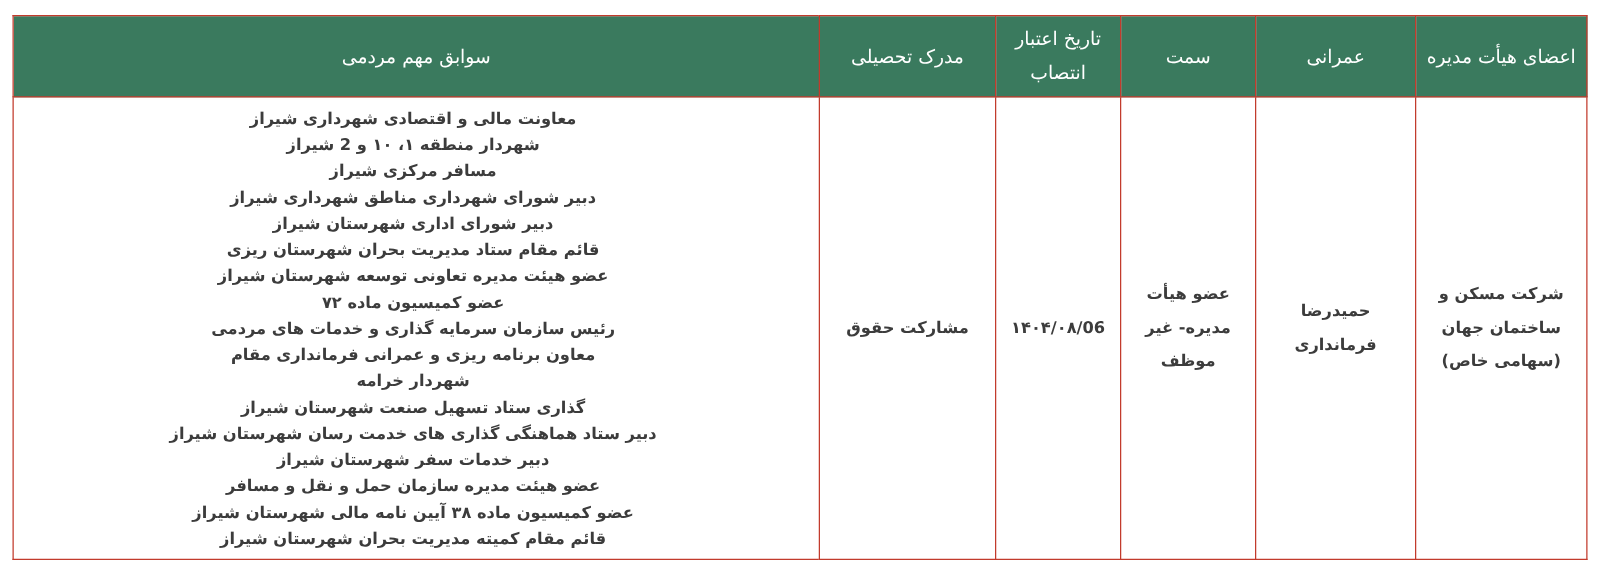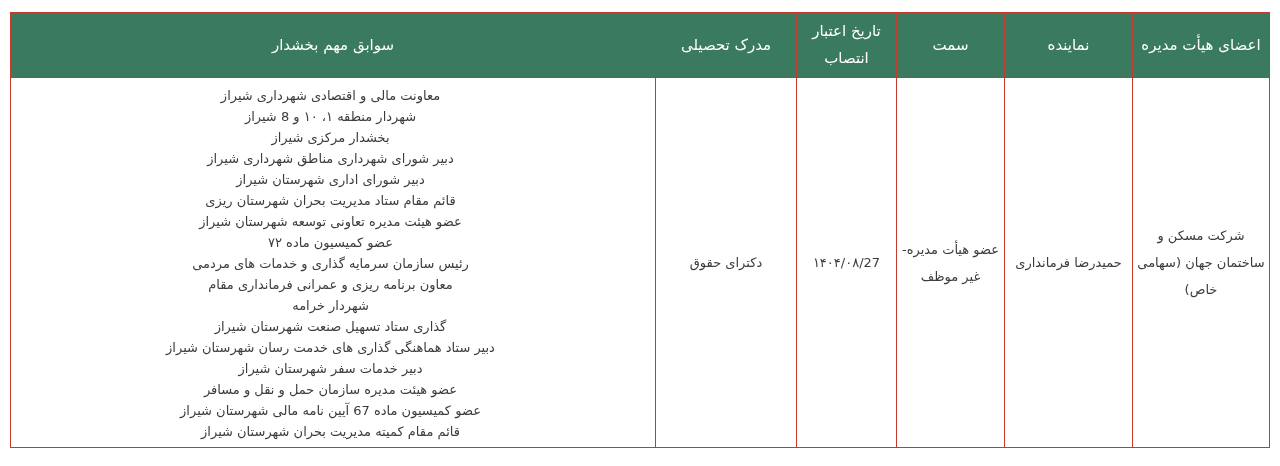--- a/index.html
+++ b/index.html
@@ -17,20 +17,21 @@
     top: 12px;
     right: 10px;
     width: 1260px;
     height: 436px;
     border-collapse: collapse;
     table-layout: fixed;
   }
   .board-table th,
   .board-table td {
     border: 1px solid #c23b2c;
+    font-weight: bold;
   }
   .board-table thead th {
     background: #3a7a5e;
     color: #ffffff;
     font-weight: normal;
     font-size: 15px;
     line-height: 27px;
     height: 64px;
     text-align: center;
     vertical-align: middle;
@@ -64,41 +65,41 @@
     <col style="width:137px">
     <col style="width:128px">
     <col style="width:108px">
     <col style="width:100px">
     <col style="width:141px">
     <col>
   </colgroup>
   <thead>
     <tr>
       <th>اعضای هیأت مدیره</th>
-      <th>نماینده</th>
+      <th>عمرانی</th>
       <th>سمت</th>
       <th>تاریخ اعتبار انتصاب</th>
       <th>مدرک تحصیلی</th>
-      <th>سوابق مهم بخشدار</th>
+      <th>سوابق مهم مردمی</th>
     </tr>
   </thead>
   <tbody>
     <tr>
       <td class="member-cell">شرکت مسکن و ساختمان جهان (سهامی خاص)</td>
       <td>حمیدرضا فرمانداری</td>
       <td class="position-cell">عضو هیأت مدیره- غیر موظف</td>
-      <td>۱۴۰۴/۰۸/27</td>
-      <td>دکترای حقوق</td>
+      <td>۱۴۰۴/۰۸/06</td>
+      <td>مشارکت حقوق</td>
       <td class="records-cell">
 
           <div class="record-line">معاونت مالی و اقتصادی شهرداری شیراز</div>
 
-          <div class="record-line">شهردار منطقه ۱، ۱۰ و 8 شیراز</div>
+          <div class="record-line">شهردار منطقه ۱، ۱۰ و 2 شیراز</div>
 
-          <div class="record-line">بخشدار مرکزی شیراز</div>
+          <div class="record-line">مسافر مرکزی شیراز</div>
 
           <div class="record-line">دبیر شورای شهرداری مناطق شهرداری شیراز</div>
 
           <div class="record-line">دبیر شورای اداری شهرستان شیراز</div>
 
           <div class="record-line">قائم مقام ستاد مدیریت بحران شهرستان ریزی</div>
 
           <div class="record-line">عضو هیئت مدیره تعاونی توسعه شهرستان شیراز</div>
 
           <div class="record-line">عضو کمیسیون ماده ۷۲</div>
@@ -110,19 +111,19 @@
           <div class="record-line">شهردار خرامه</div>
 
           <div class="record-line">گذاری ستاد تسهیل صنعت شهرستان شیراز</div>
 
           <div class="record-line">دبیر ستاد هماهنگی گذاری های خدمت رسان شهرستان شیراز</div>
 
           <div class="record-line">دبیر خدمات سفر شهرستان شیراز</div>
 
           <div class="record-line">عضو هیئت مدیره سازمان حمل و نقل و مسافر</div>
 
-          <div class="record-line">عضو کمیسیون ماده 67 آیین نامه مالی شهرستان شیراز</div>
+          <div class="record-line">عضو کمیسیون ماده ۳۸ آیین نامه مالی شهرستان شیراز</div>
 
           <div class="record-line">قائم مقام کمیته مدیریت بحران شهرستان شیراز</div>
         </td>
     </tr>
   </tbody>
 </table>
 
 </body></html>

